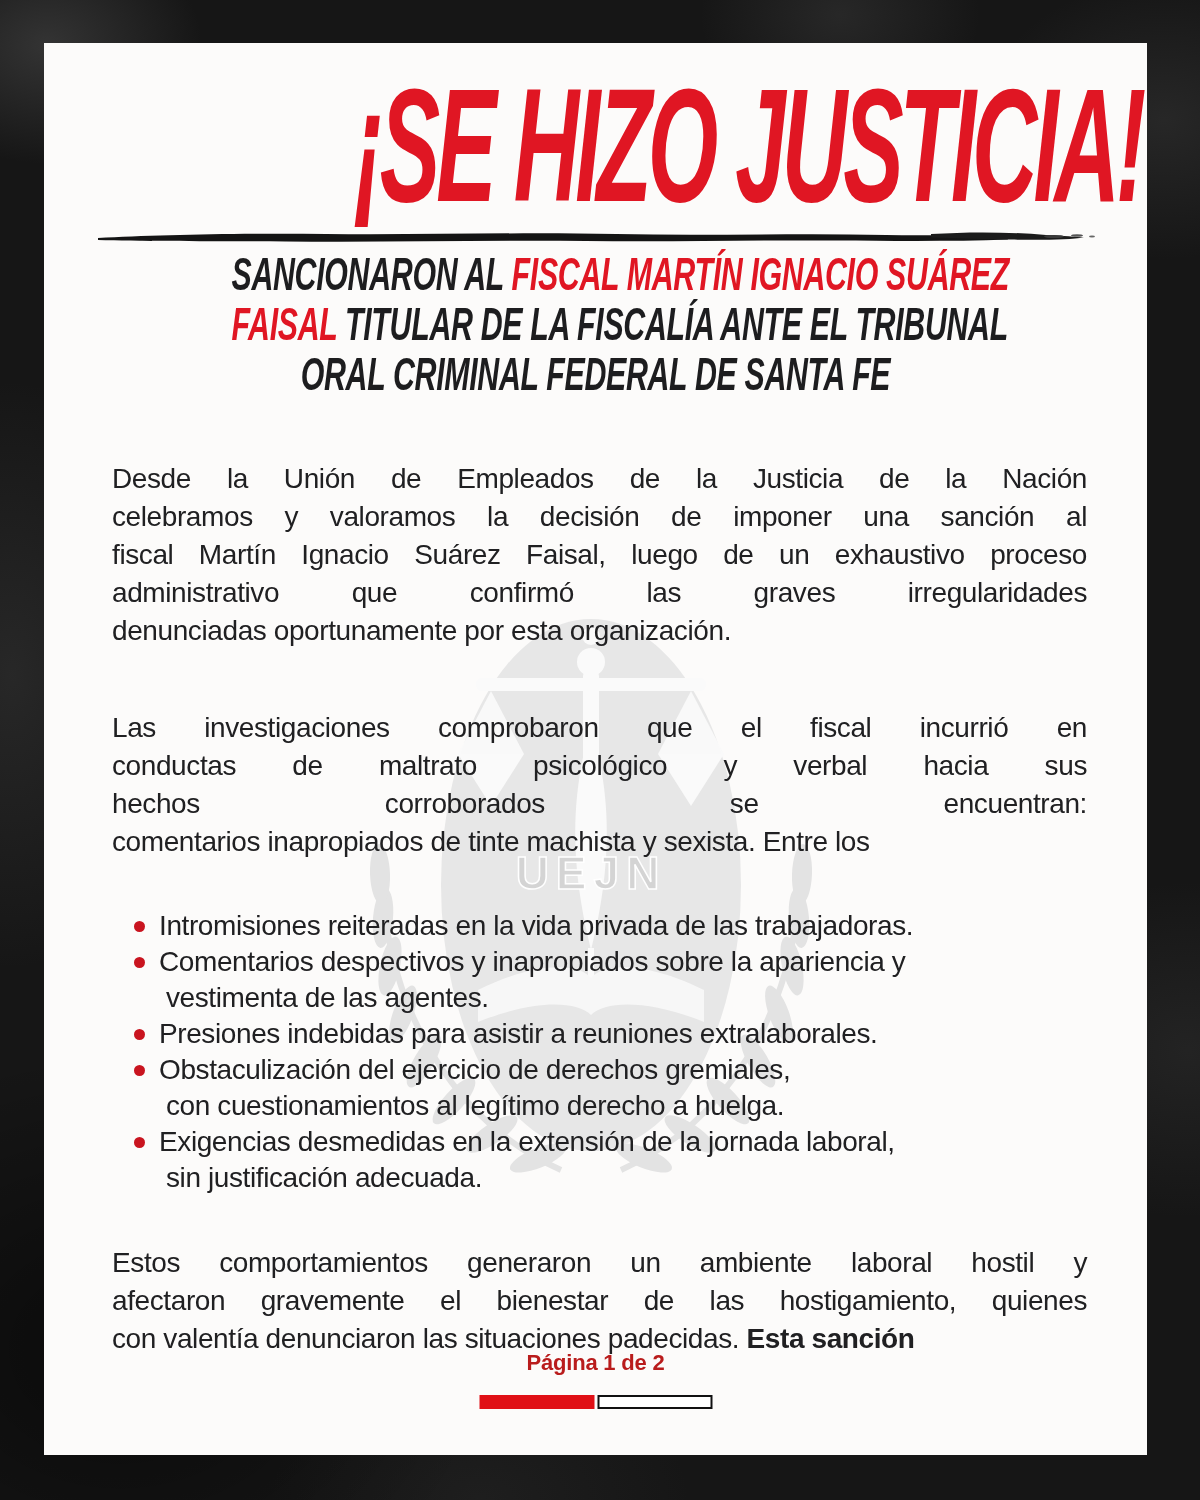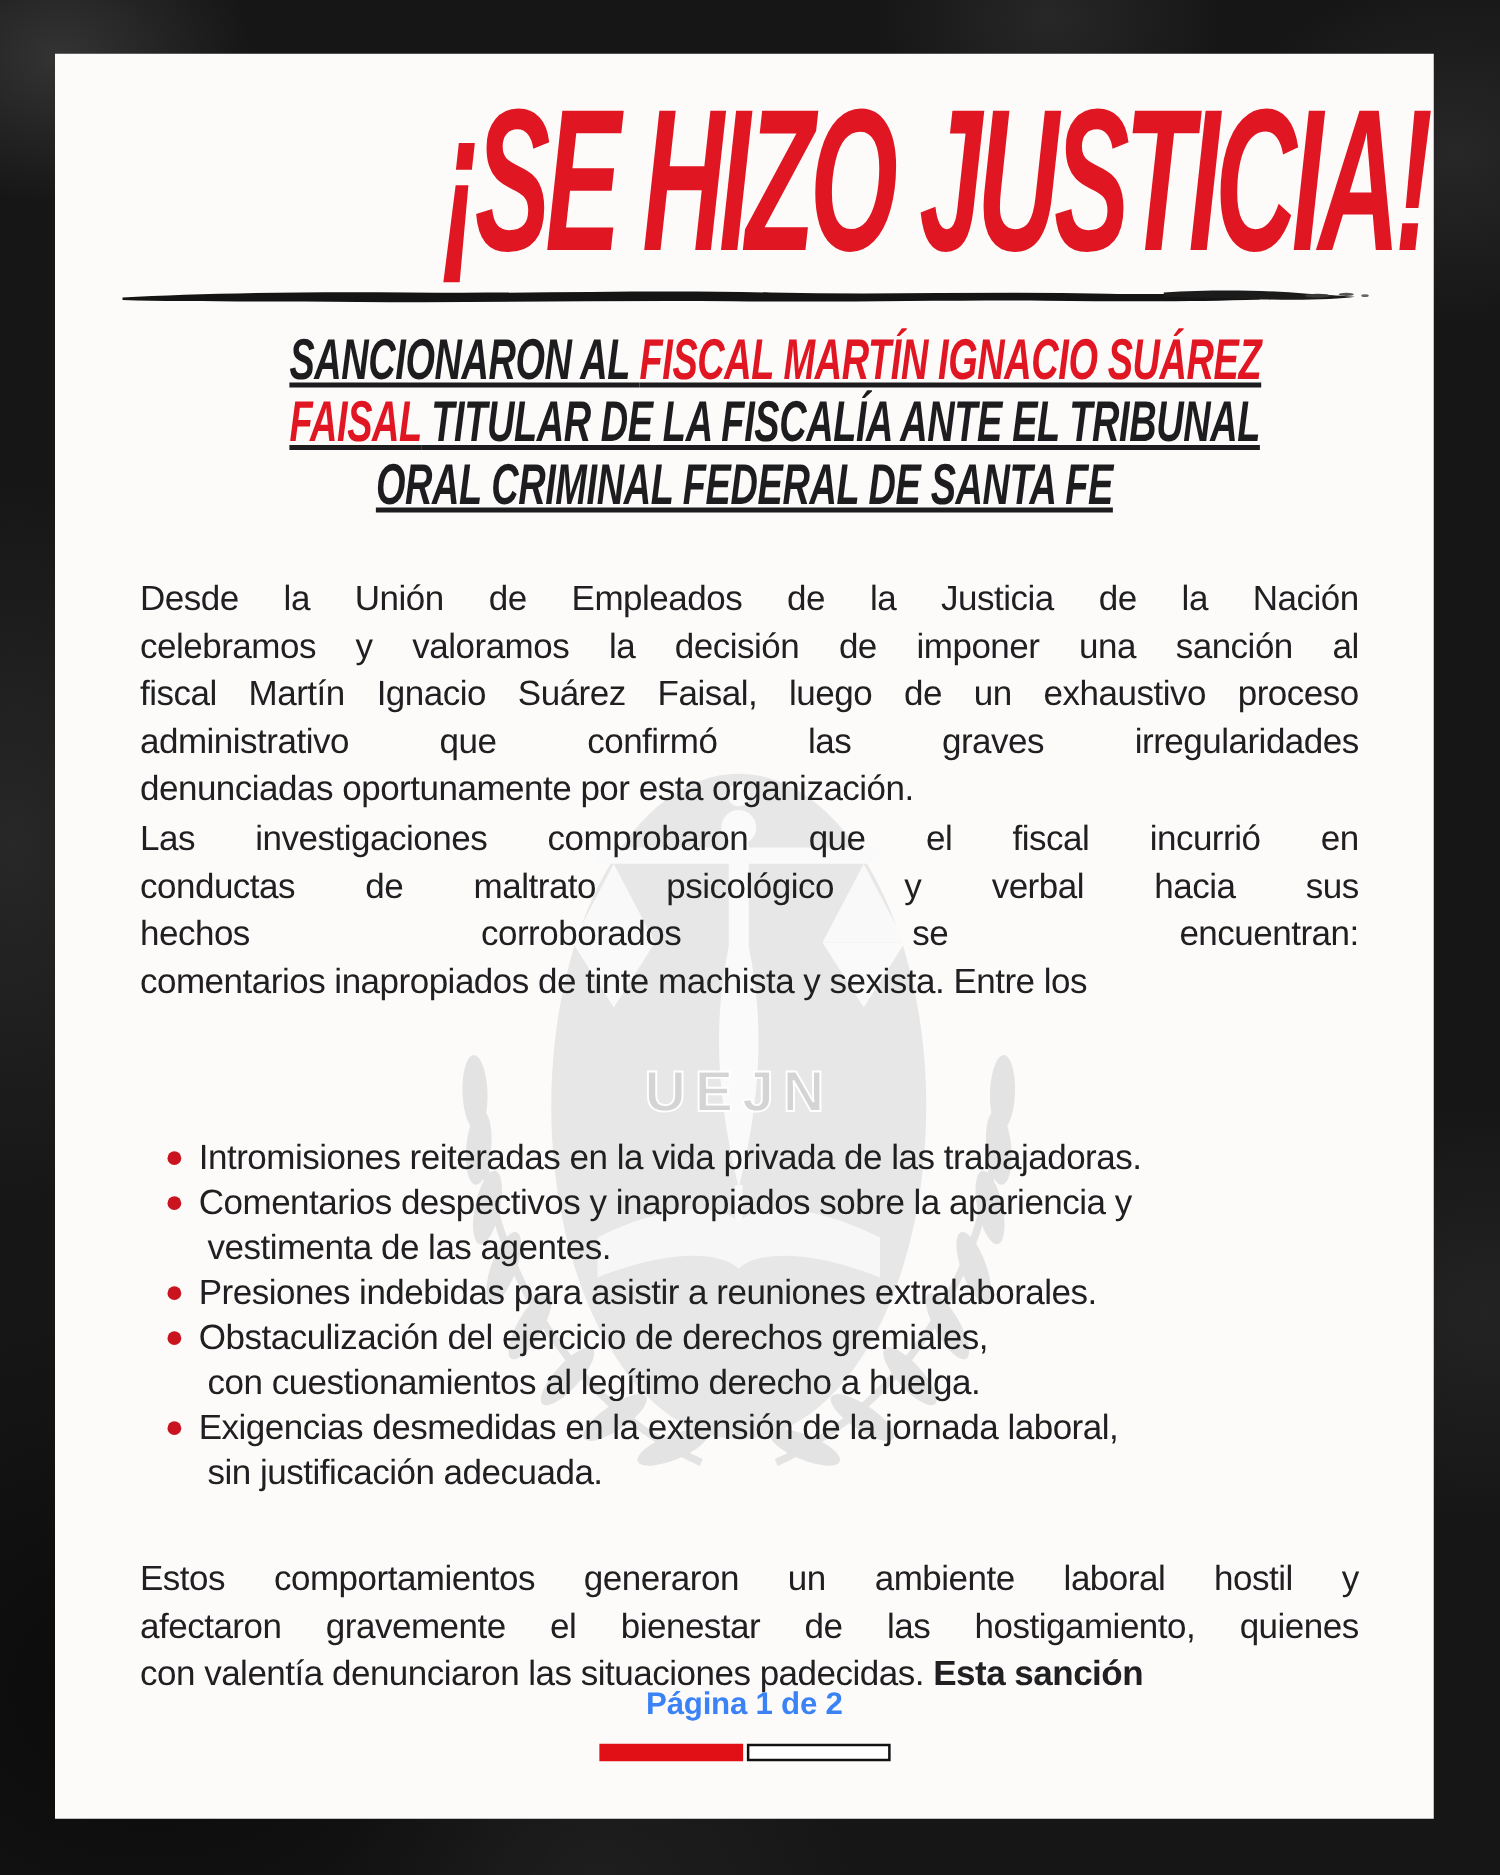--- a/index.html
+++ b/index.html
@@ -24,44 +24,44 @@
   
   .headline{top:21px;left:0;width:100%;text-align:center;white-space:nowrap;}
   .headline span{
     display:inline-block;font-style:italic;font-weight:900;font-size:162px;line-height:1;
     letter-spacing:-.045em;transform:scaleX(.56);transform-origin:50% 50%;
     color:#e01623;
   }
   
   .divider{top:183px;left:52px;width:1000px;height:22px;}
   
-  .subheadline{top:219px;left:0;width:100%;text-align:center;color:#1d1d1f;text-decoration:underline;}
+  .subheadline{top:206px;left:0;width:100%;text-align:center;color:#1d1d1f;}
   .subheadline .line{
     font-style:italic;font-weight:900;font-size:46px;line-height:50px;
     letter-spacing:-.5px;white-space:nowrap;transform:scaleX(.66);transform-origin:50% 50%;
   }
   .red{color:#e01623;}
   .bold{font-weight:bold;}
   
   .para{left:68px;width:975px;font-size:28px;line-height:38px;letter-spacing:-.4px;color:#202022;}
   .para .line{text-align:justify;text-align-last:justify;}
   .para .line:last-child{text-align-last:left;}
   #para-1{top:417px;}
-  #para-2{top:609px;}
+  #para-2{top:666px;}
   #para-3{top:1170px;margin-top:31px;}
   
   .bullets{top:849px;left:70px;width:975px;list-style:none;margin:16px;padding:0;
     font-size:28px;line-height:36px;letter-spacing:-.4px;color:#202022;}
   .bullets li{display:flex;align-items:flex-start;}
   .bullets .dot{flex:0 0 auto;width:11px;height:11px;border-radius:50%;background:#c9141f;margin:13px 14px 0 4px;}
   .bullets .btext{flex:1;}
   .bullets .bline.cont{padding-left:7px;}
   
   .footer-label{top:1305px;left:0;width:100%;text-align:center;
-    font-weight:bold;font-size:25px;line-height:30px;letter-spacing:-.2px;color:#3b82f6;}
+    font-weight:bold;font-size:22px;line-height:30px;letter-spacing:-.2px;color:#b91c1c;}
   .progress{top:1352px;left:50%;transform:translateX(-50%);width:233px;height:14px;display:flex;gap:3px;}
   .progress .seg-filled{width:115px;height:100%;background:#e01016;}
   .progress .seg-empty{flex:1;height:100%;background:#ffffff;border:2px solid #111;box-sizing:border-box;}
   
   .watermark{position:absolute;left:262px;top:515px;width:570px;height:660px;z-index:0;}
 </style>
 </head>
 <body>
 
 <div class="page">

